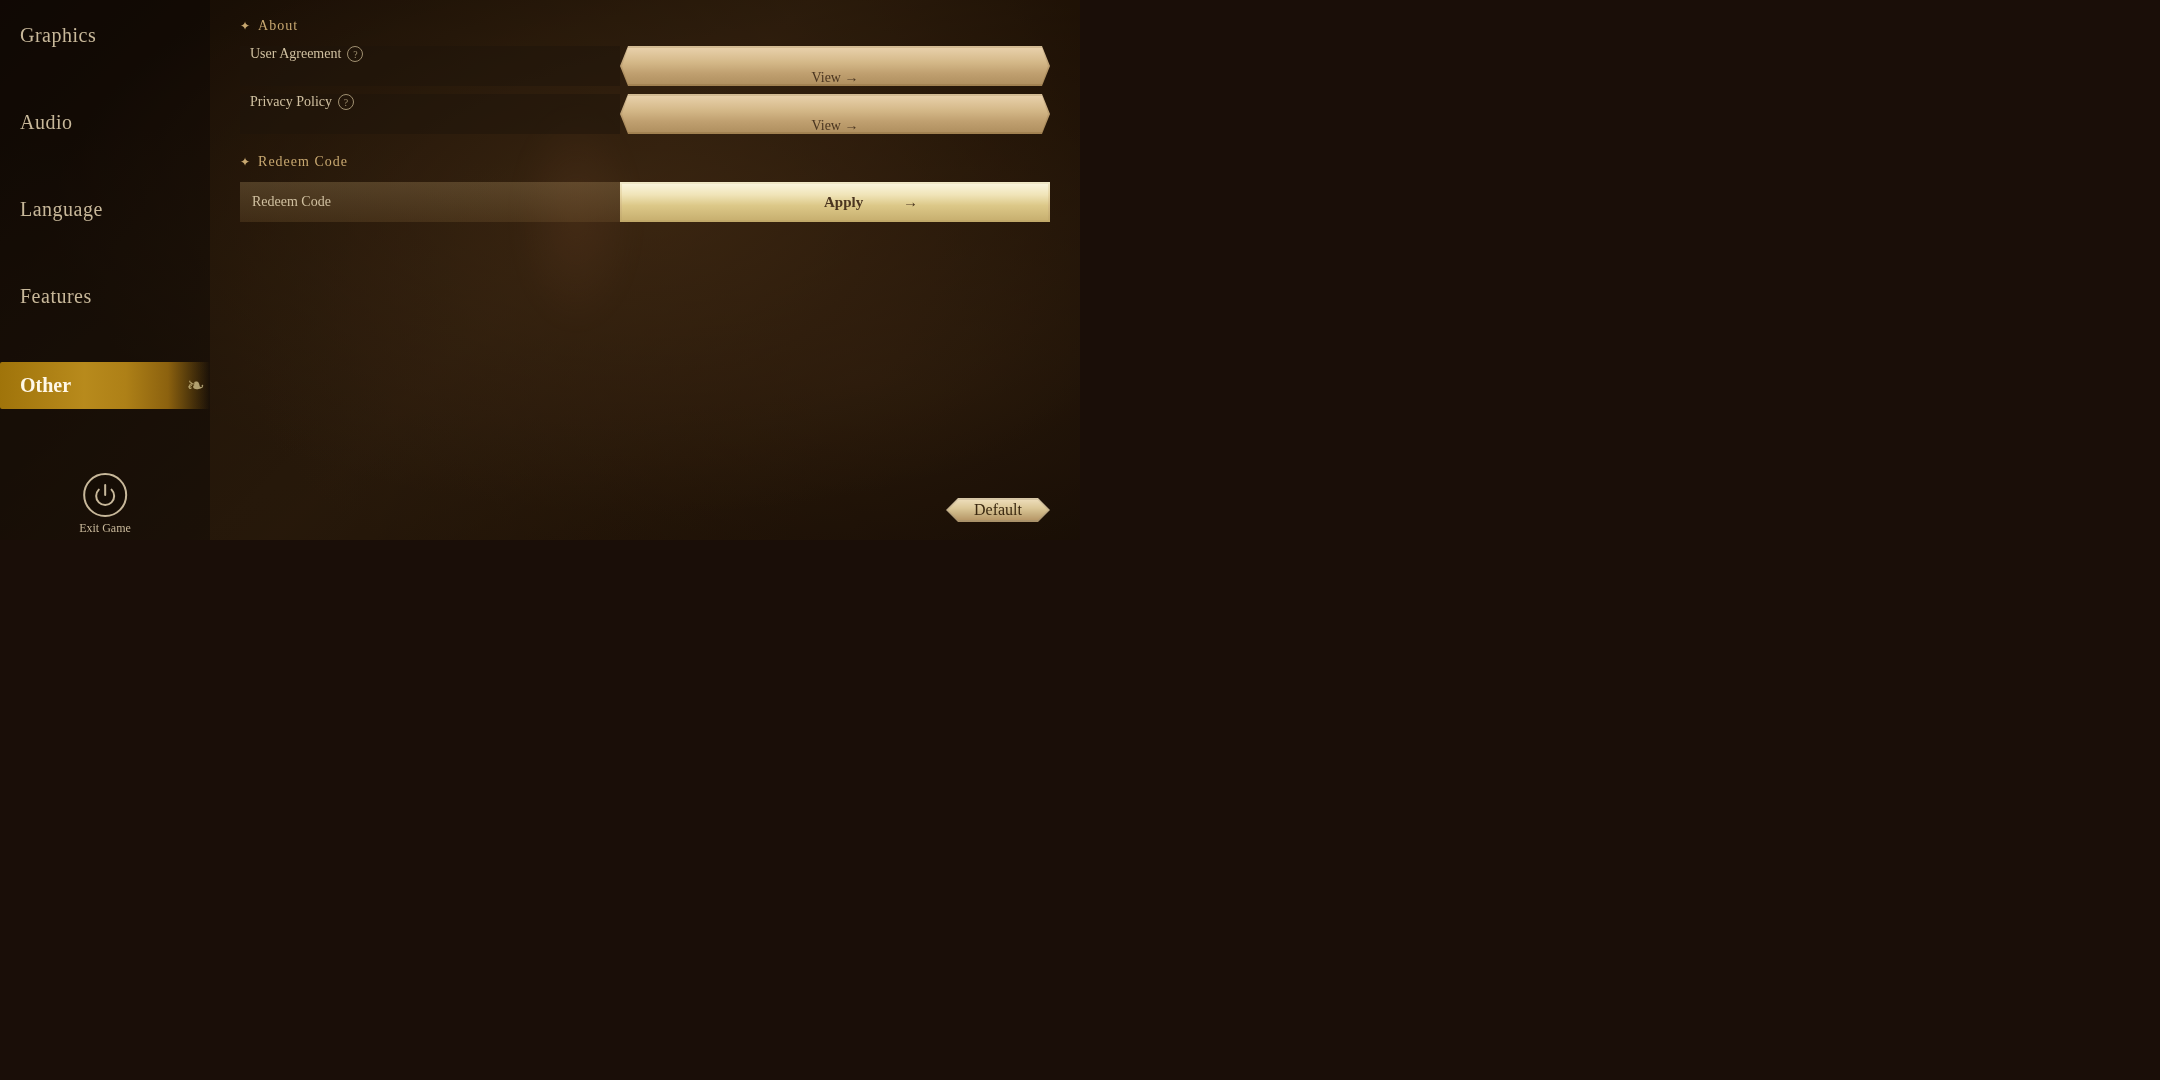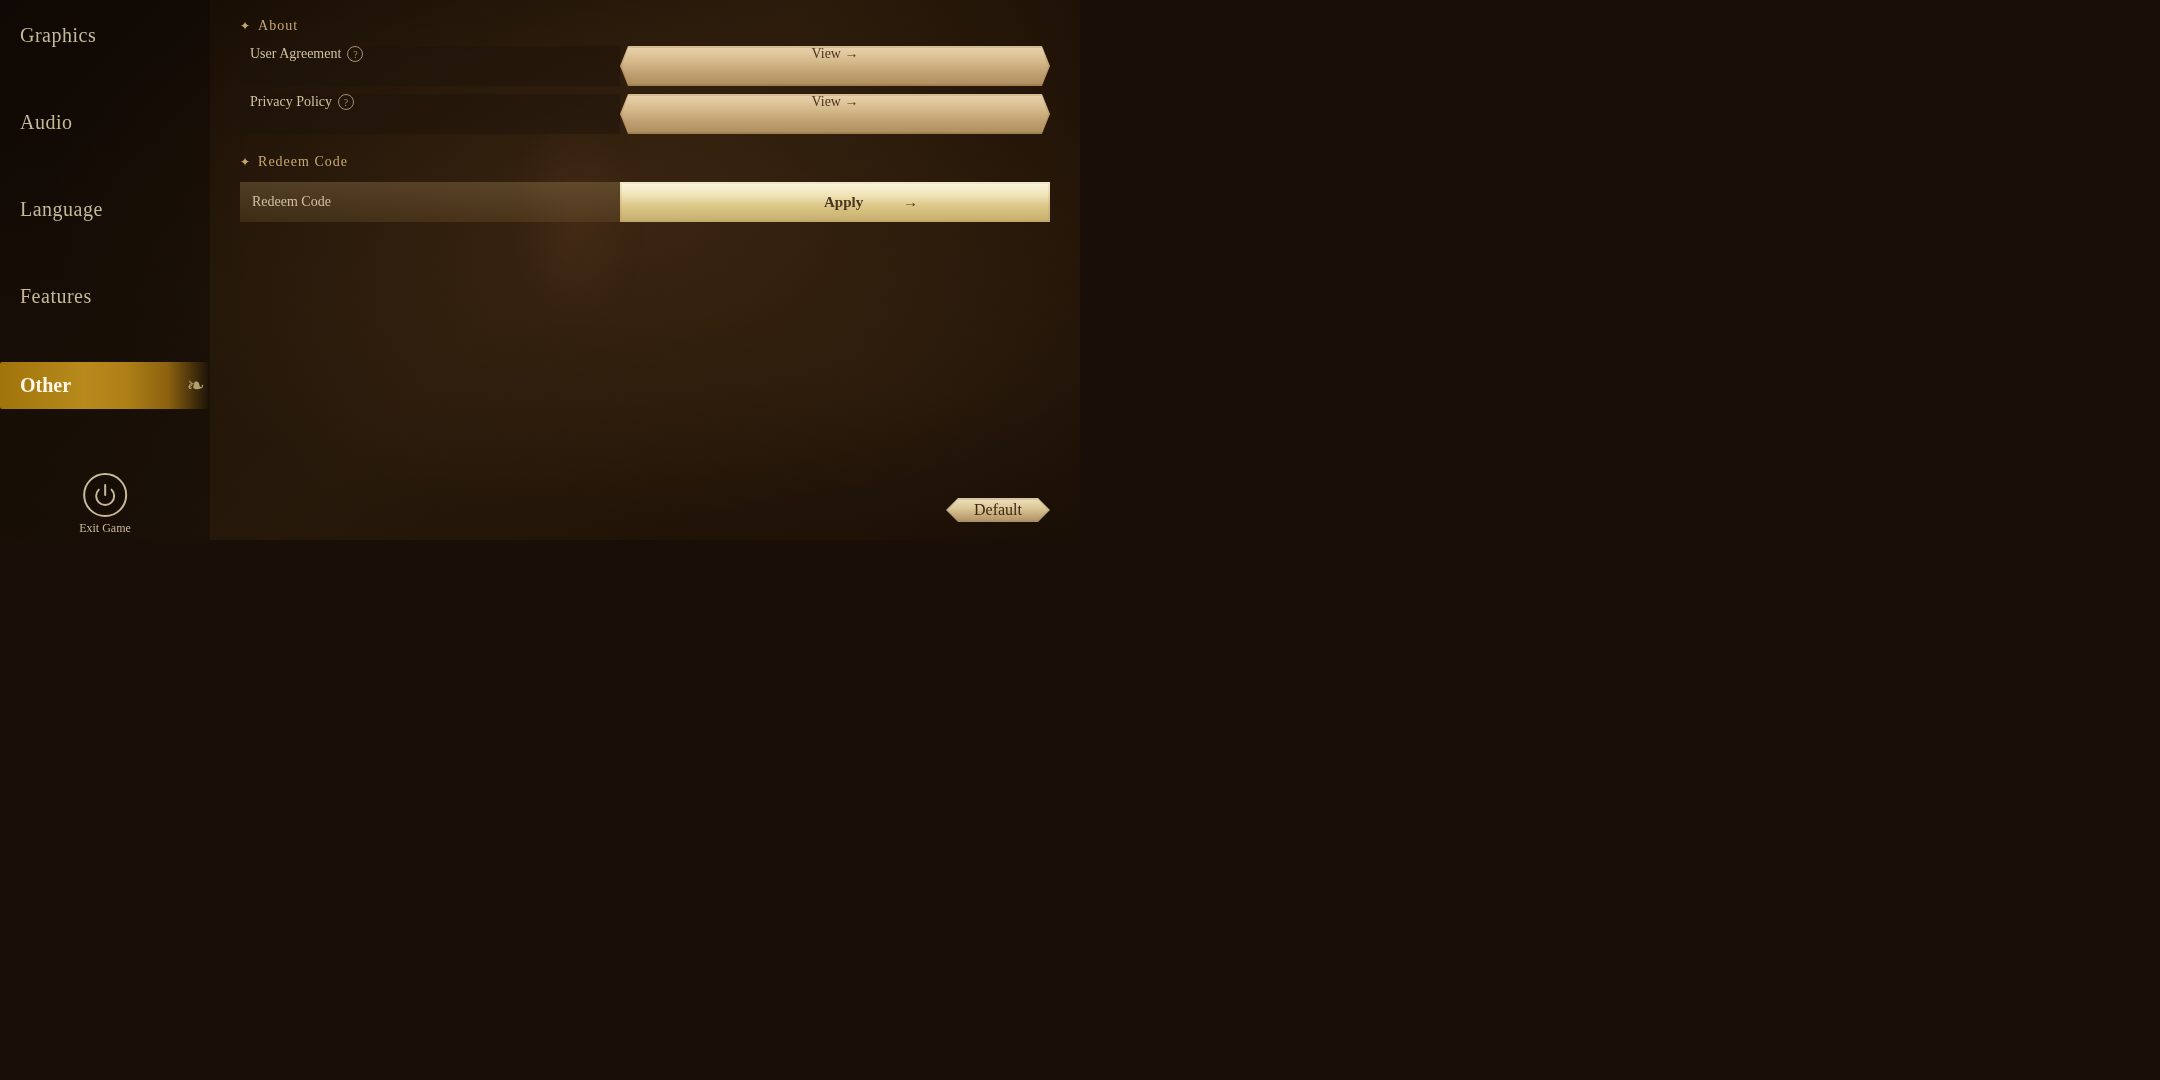--- a/index.html
+++ b/index.html
@@ -216,21 +216,21 @@
       flex-shrink: 0;
     }
 
     .view-button {
       flex: 1;
       height: 100%;
       background: linear-gradient(180deg, #d4bc94 0%, #c4a87c 40%, #b09060 70%, #a08050 100%);
       border: none;
       cursor: pointer;
       display: flex;
-      align-items: flex-start;
+      align-items: flex-end;
       justify-content: center;
       gap: 6px;
       color: #4a3520;
       font-size: 14px;
       font-family: 'Georgia', serif;
       position: relative;
       clip-path: polygon(8px 0%, calc(100% - 8px) 0%, 100% 50%, calc(100% - 8px) 100%, 8px 100%, 0% 50%);
     }
 
     .view-button::before {

